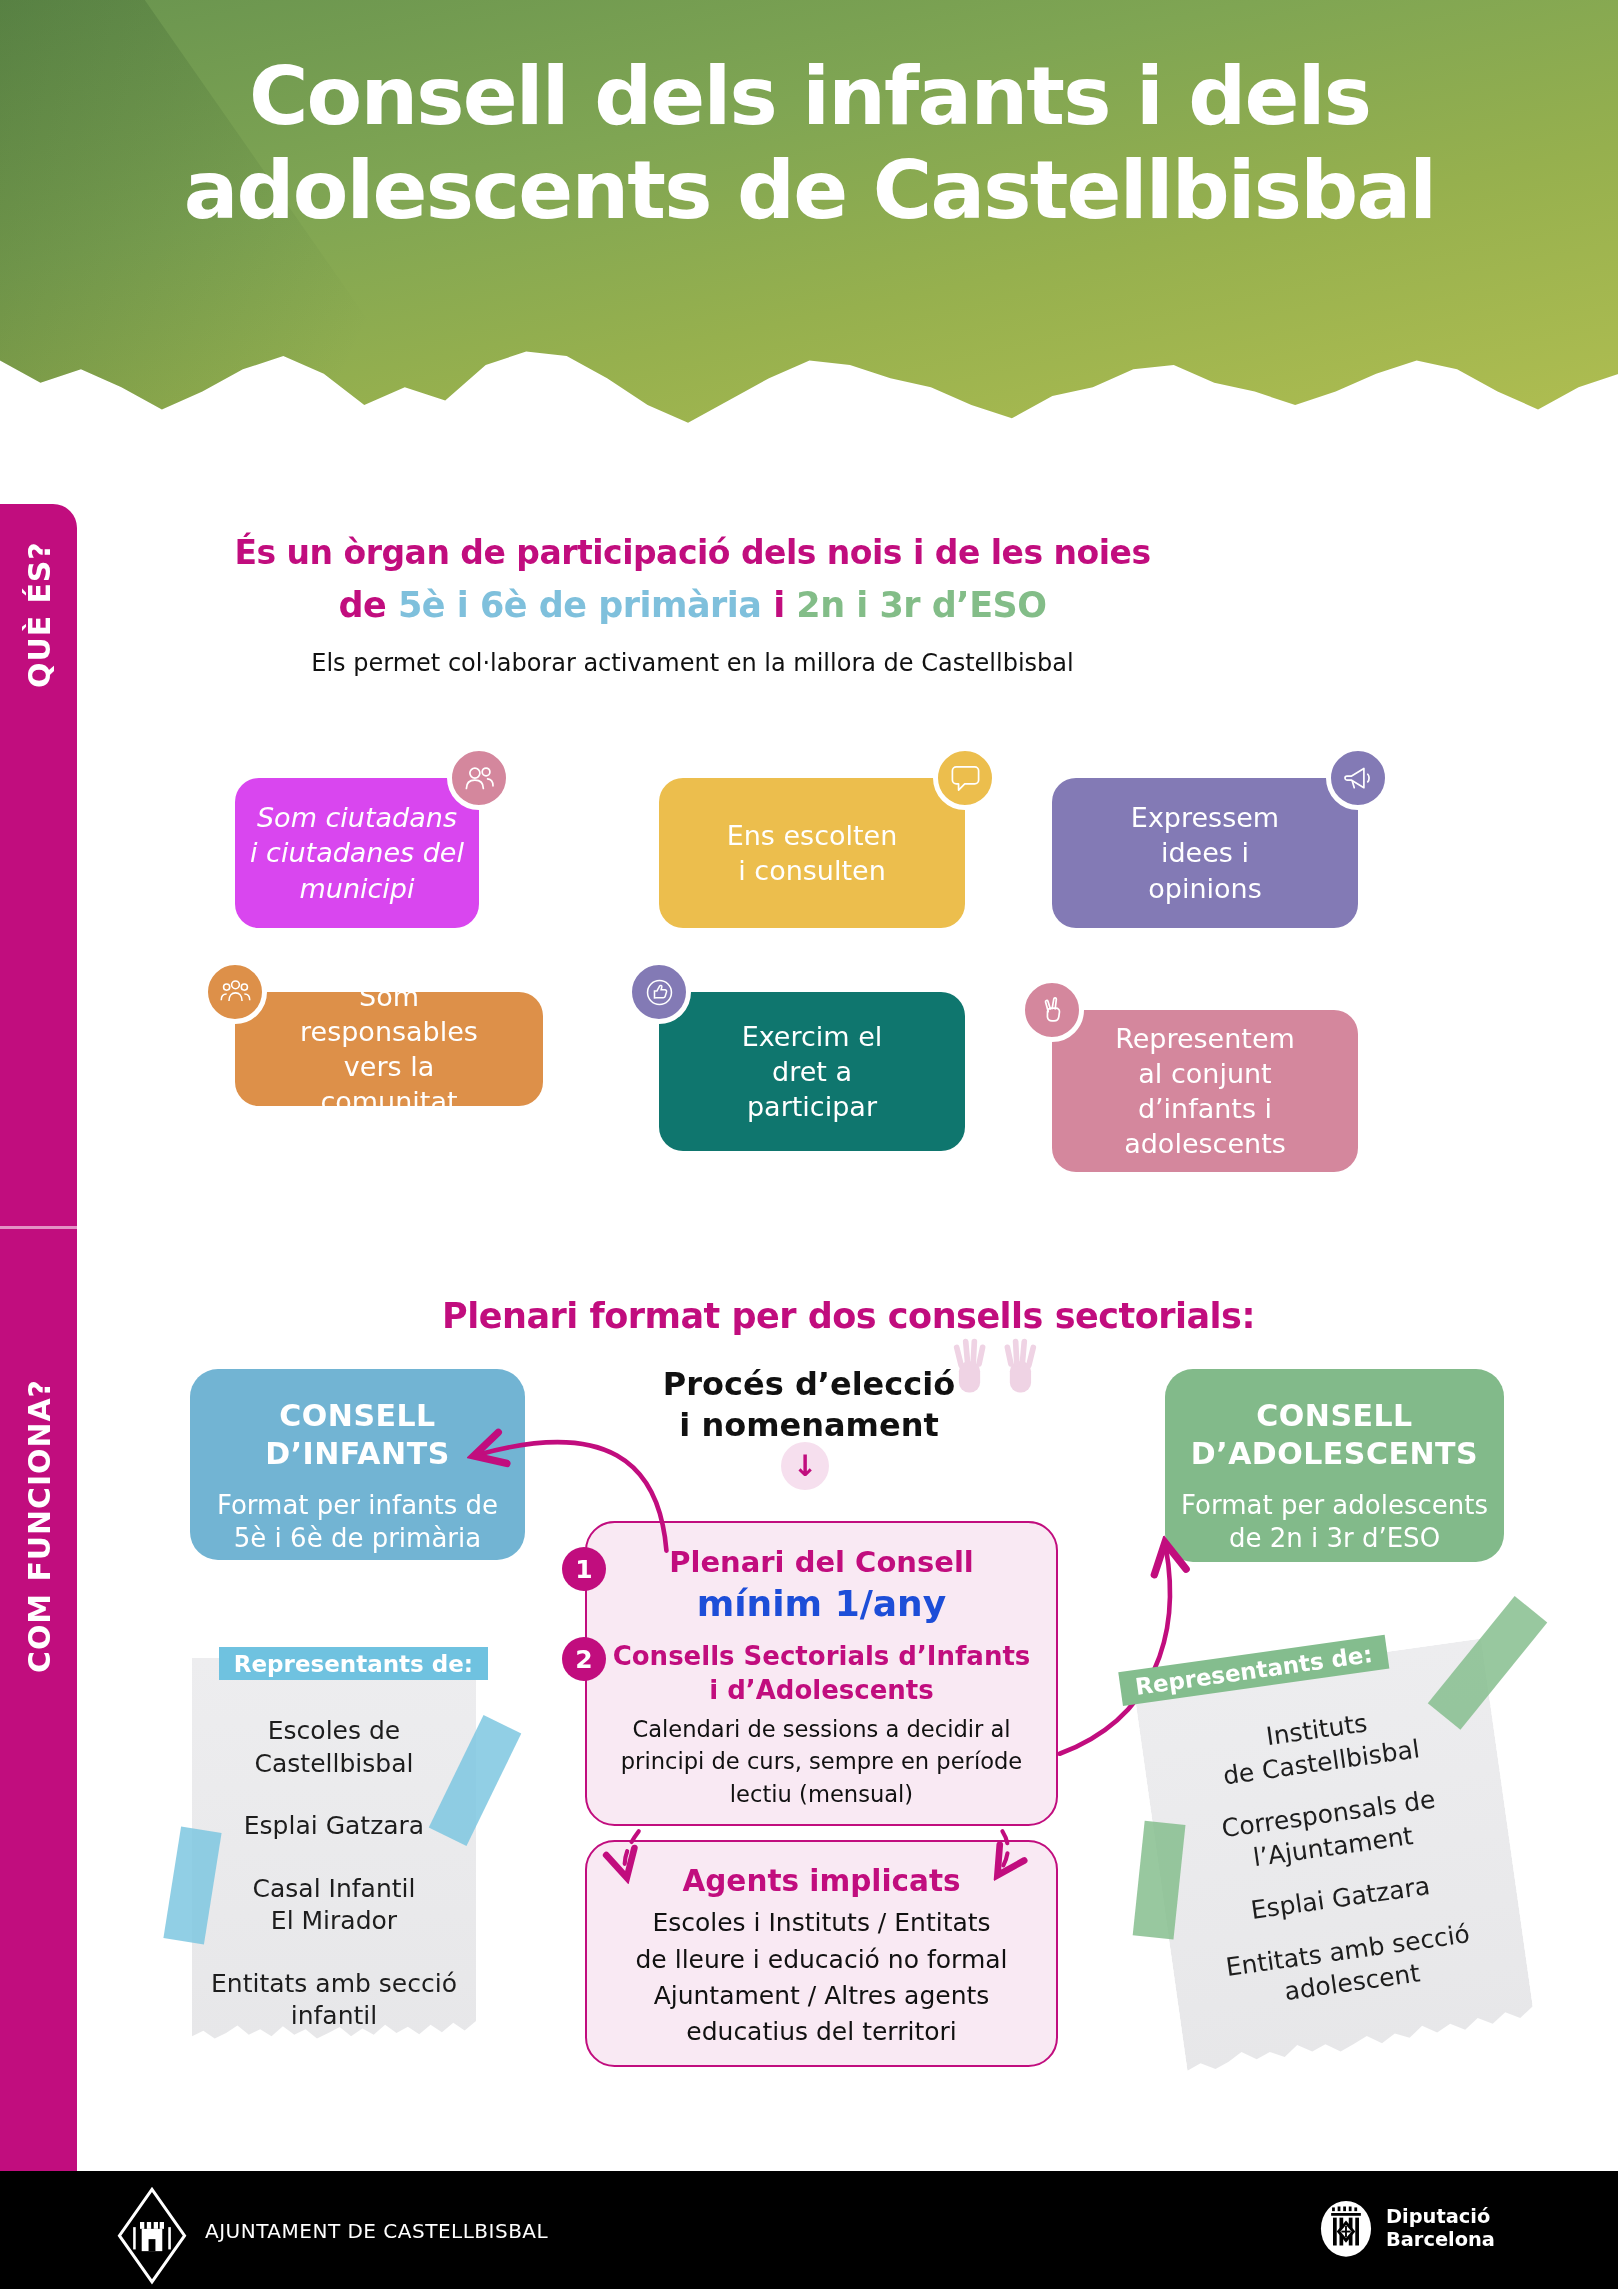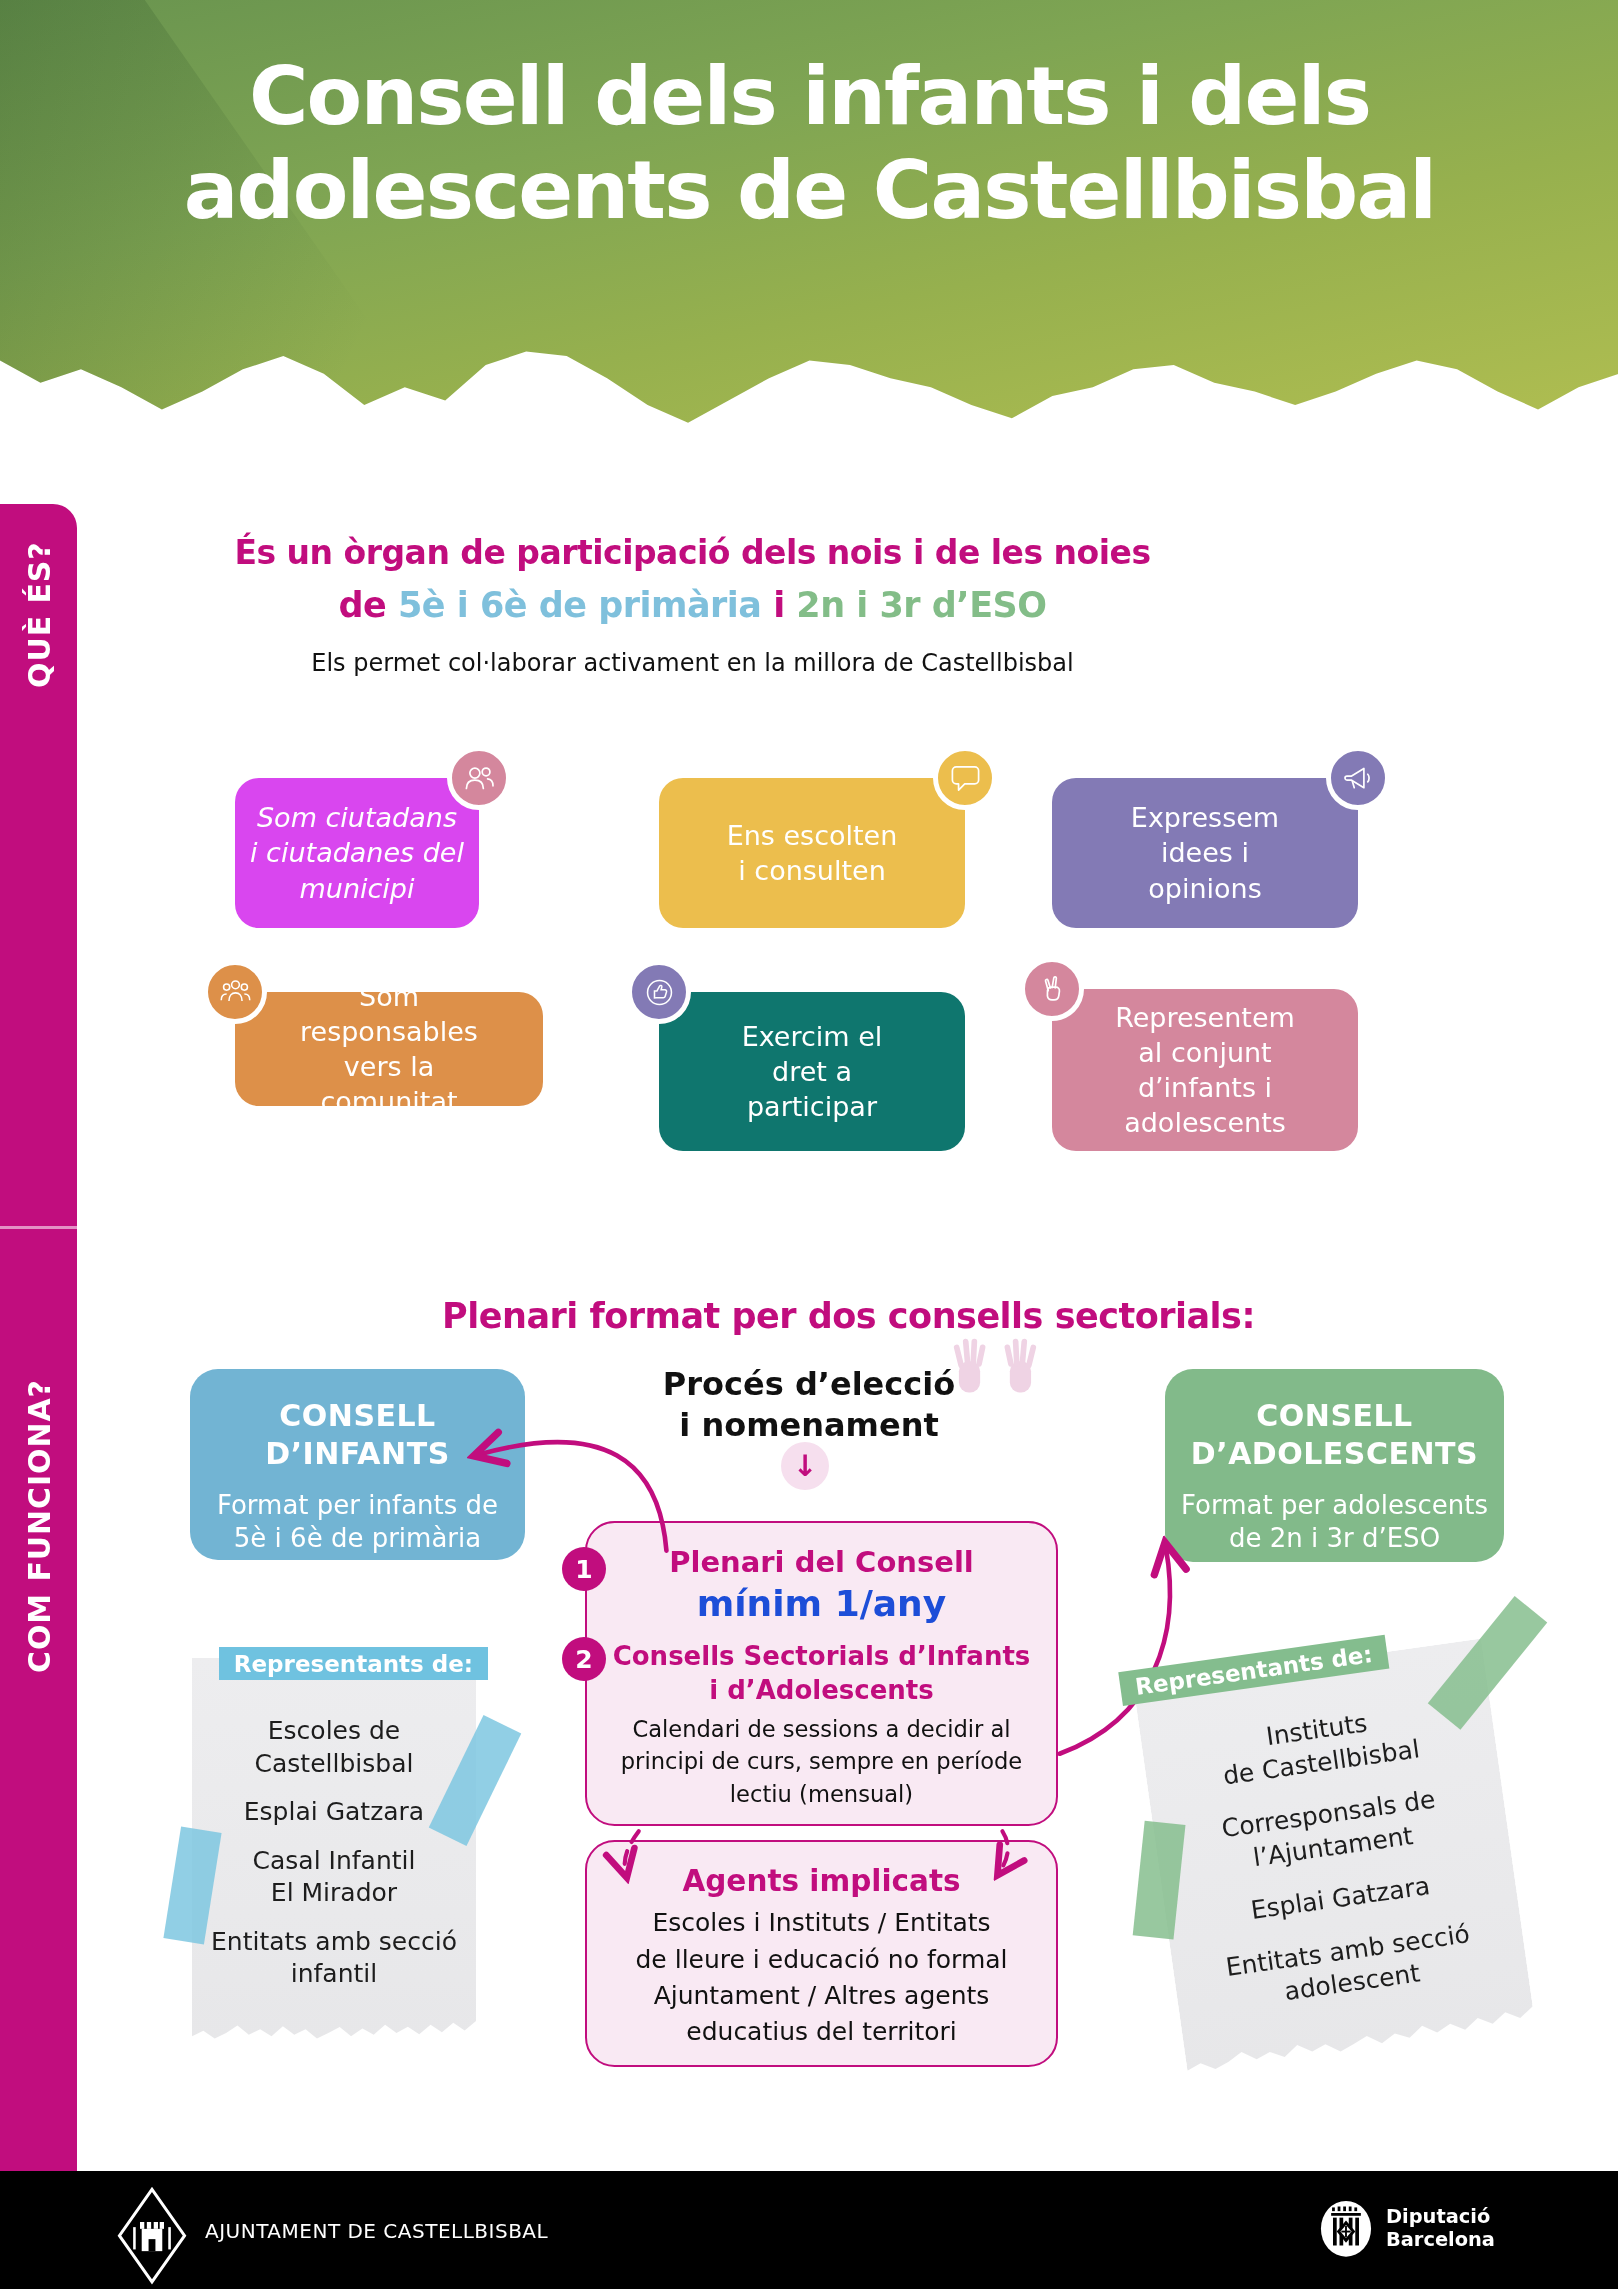--- a/index.html
+++ b/index.html
@@ -63,21 +63,21 @@
   .plenari .it2-title{font-size:26px;line-height:1.3;}
   .plenari .it2-sub{font-size:22.6px;color:#111;line-height:1.42;margin-top:5.5px;}
   .agents{left:585px;top:1840px;width:473px;height:227px;padding:22px 22px 0;}
   .agents .ag-title{font-size:29.5px;}
   .agents .ag-body{font-size:25px;color:#111;line-height:1.45;margin-top:7.4px;}
 
   
   .paper{background:linear-gradient(180deg,#ededef 0%,#e7e7e9 100%);box-shadow:0 7.4px 14.8px rgba(0,0,0,.16);
     clip-path:polygon(0 0,100% 0,100% 95%,96% 97.5%,92% 95.5%,88% 98%,84% 96%,80% 98.5%,76% 96.5%,72% 98.2%,68% 96%,64% 98.6%,60% 97%,56% 99%,52% 96.6%,48% 98.2%,44% 99.6%,40% 97.2%,36% 98.6%,32% 96.4%,28% 99%,24% 97.2%,20% 98.6%,16% 96.2%,12% 98.2%,8% 99.6%,4% 97.6%,0 99%);}
   .note-left-paper{position:absolute;left:192px;top:1658px;width:284px;height:382px;}
-  .note-items{display:flex;flex-direction:column;align-items:center;gap:16px;padding-top:57px;
+  .note-items{display:flex;flex-direction:column;align-items:center;gap:30px;padding-top:57px;
     font-size:25px;color:#1d1d1d;text-align:center;line-height:1.3;}
   .note-label{position:absolute;color:#fff;font-weight:bold;font-size:23px;padding:3.7px 14.8px;white-space:nowrap;}
   .label-left{left:219px;top:1647px;background:#6fc2e0;}
   .tape{position:absolute;}
   .tape-blue{background:rgba(126,199,224,.85);}
   .tape-green{background:rgba(134,190,142,.85);}
   .tape-l-r{left:454px;top:1718px;width:42px;height:125px;transform:rotate(26deg);}
   .tape-l-l{left:172px;top:1829px;width:41px;height:113px;transform:rotate(9deg);}
   .note-right{position:absolute;left:1159px;top:1661px;width:351px;height:391px;transform:rotate(-8deg);}
   .note-right .paper-bg{position:absolute;left:0;top:0;width:100%;height:100%;}
@@ -186,21 +186,21 @@
 participar</span>
     <span class="badge tl" style="background:#837ab5;">
       <svg viewBox="0 0 48 48">
           <g fill="none" stroke="#fff" stroke-width="2">
             <circle cx="24" cy="24" r="15.5"></circle>
             <path d="M17.5 31v-9h3.2l3.4-6.2c.9-1.7 3.3-.9 2.9 1l-.9 3.7h5c1.5 0 2.4 1.3 2 2.7l-1.7 5.6c-.3 1.1-1.3 1.9-2.5 1.9H20z"></path>
           </g>
         </svg>
     </span>
   </div>
-  <div class="card" style="left:1052px;top:989px;width:306px;height:162px;background:#d4879d;">
+  <div class="card" style="left:1052px;top:1010px;width:306px;height:162px;background:#d4879d;">
     <span class="pre">Representem
 al conjunt
 d’infants i
 adolescents</span>
     <span class="badge tl" style="background:#d4879d;">
       <svg viewBox="0 0 48 48">
           <g fill="none" stroke="#fff" stroke-width="2.2" stroke-linecap="round" stroke-linejoin="round">
             <path d="M18.5 25.5L15 13c-.6-2 2.4-3 3.1-1l3.2 10"></path>
             <path d="M23.5 21.5l2.2-12.6c.4-2 3.5-1.6 3.3.4L27.5 22"></path>
             <path d="M17.5 25.5c.3-2.7 2.3-4.5 5.2-4.5h5.6c3 0 5 2.1 4.7 5l-.8 6c-.4 3.2-3 5.5-6.2 5.5h-2.6c-3 0-5.6-2.2-6-5.2z"></path>

